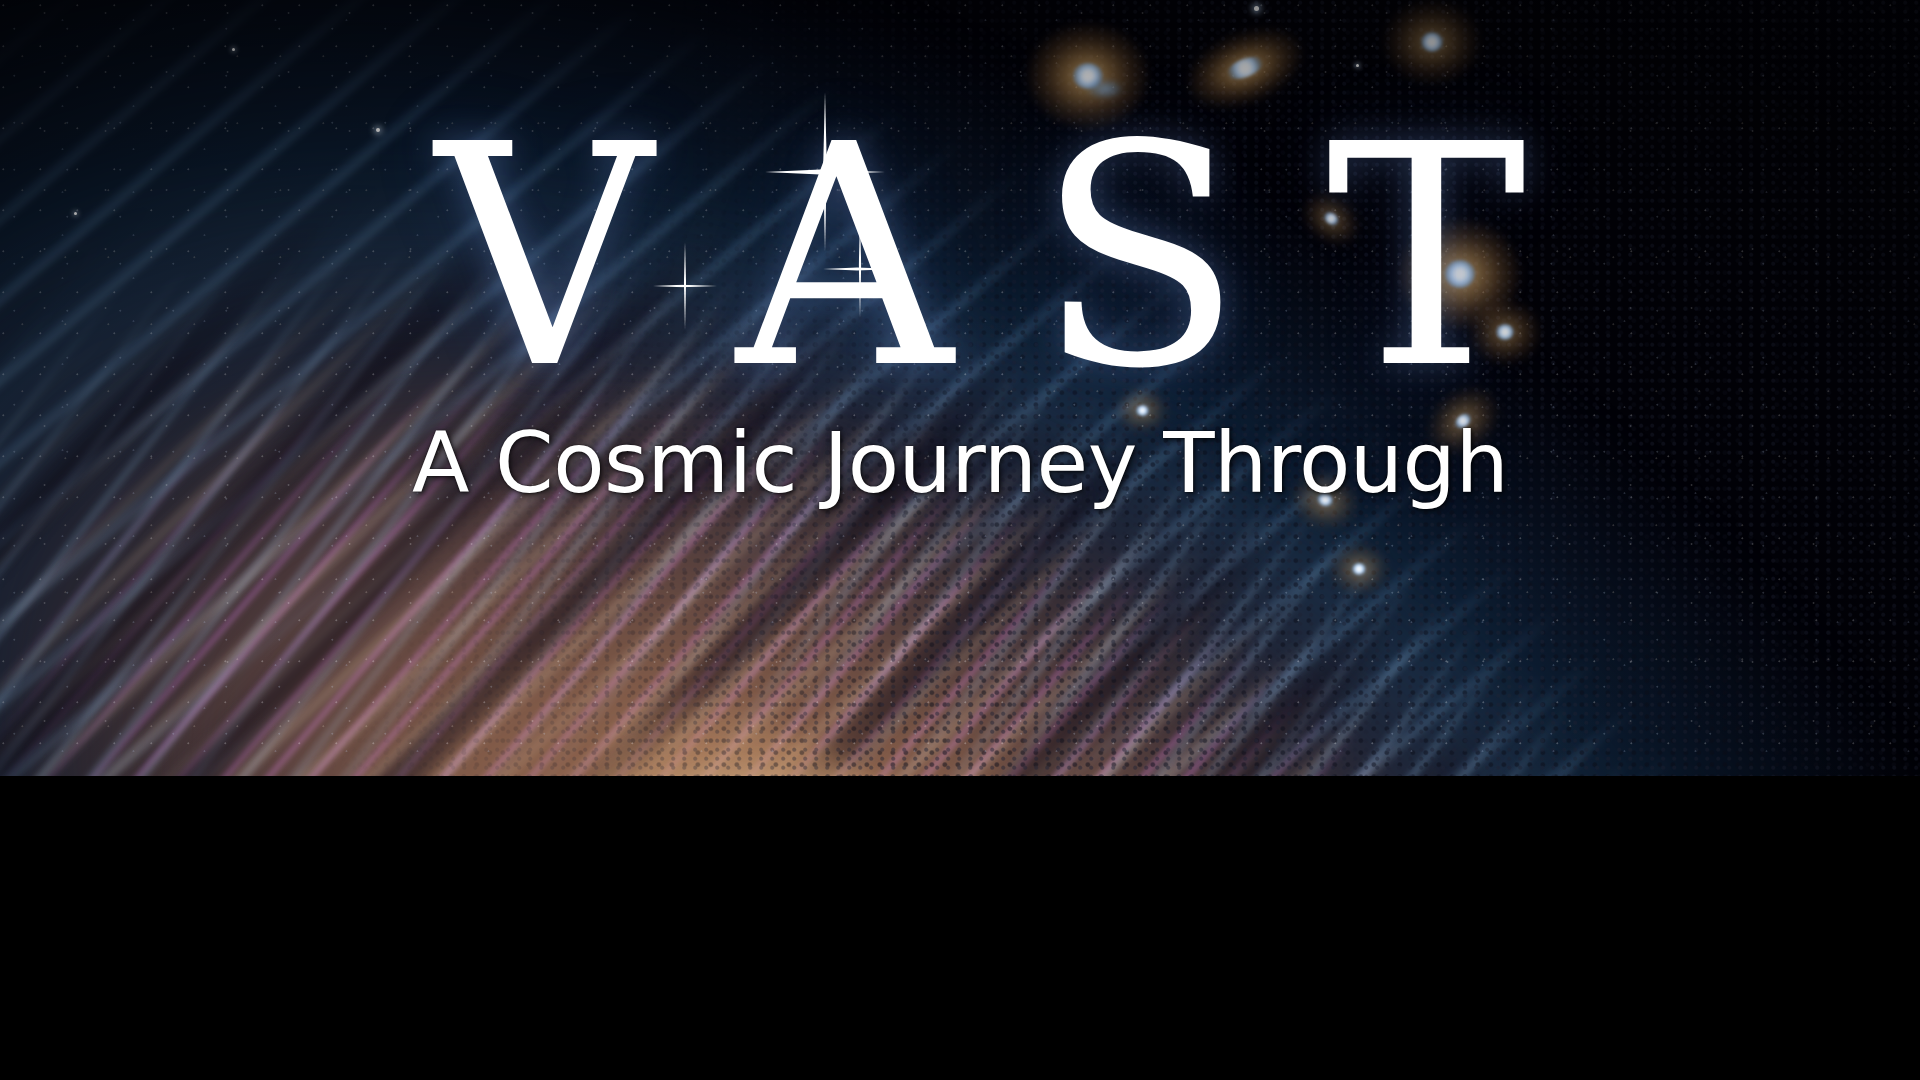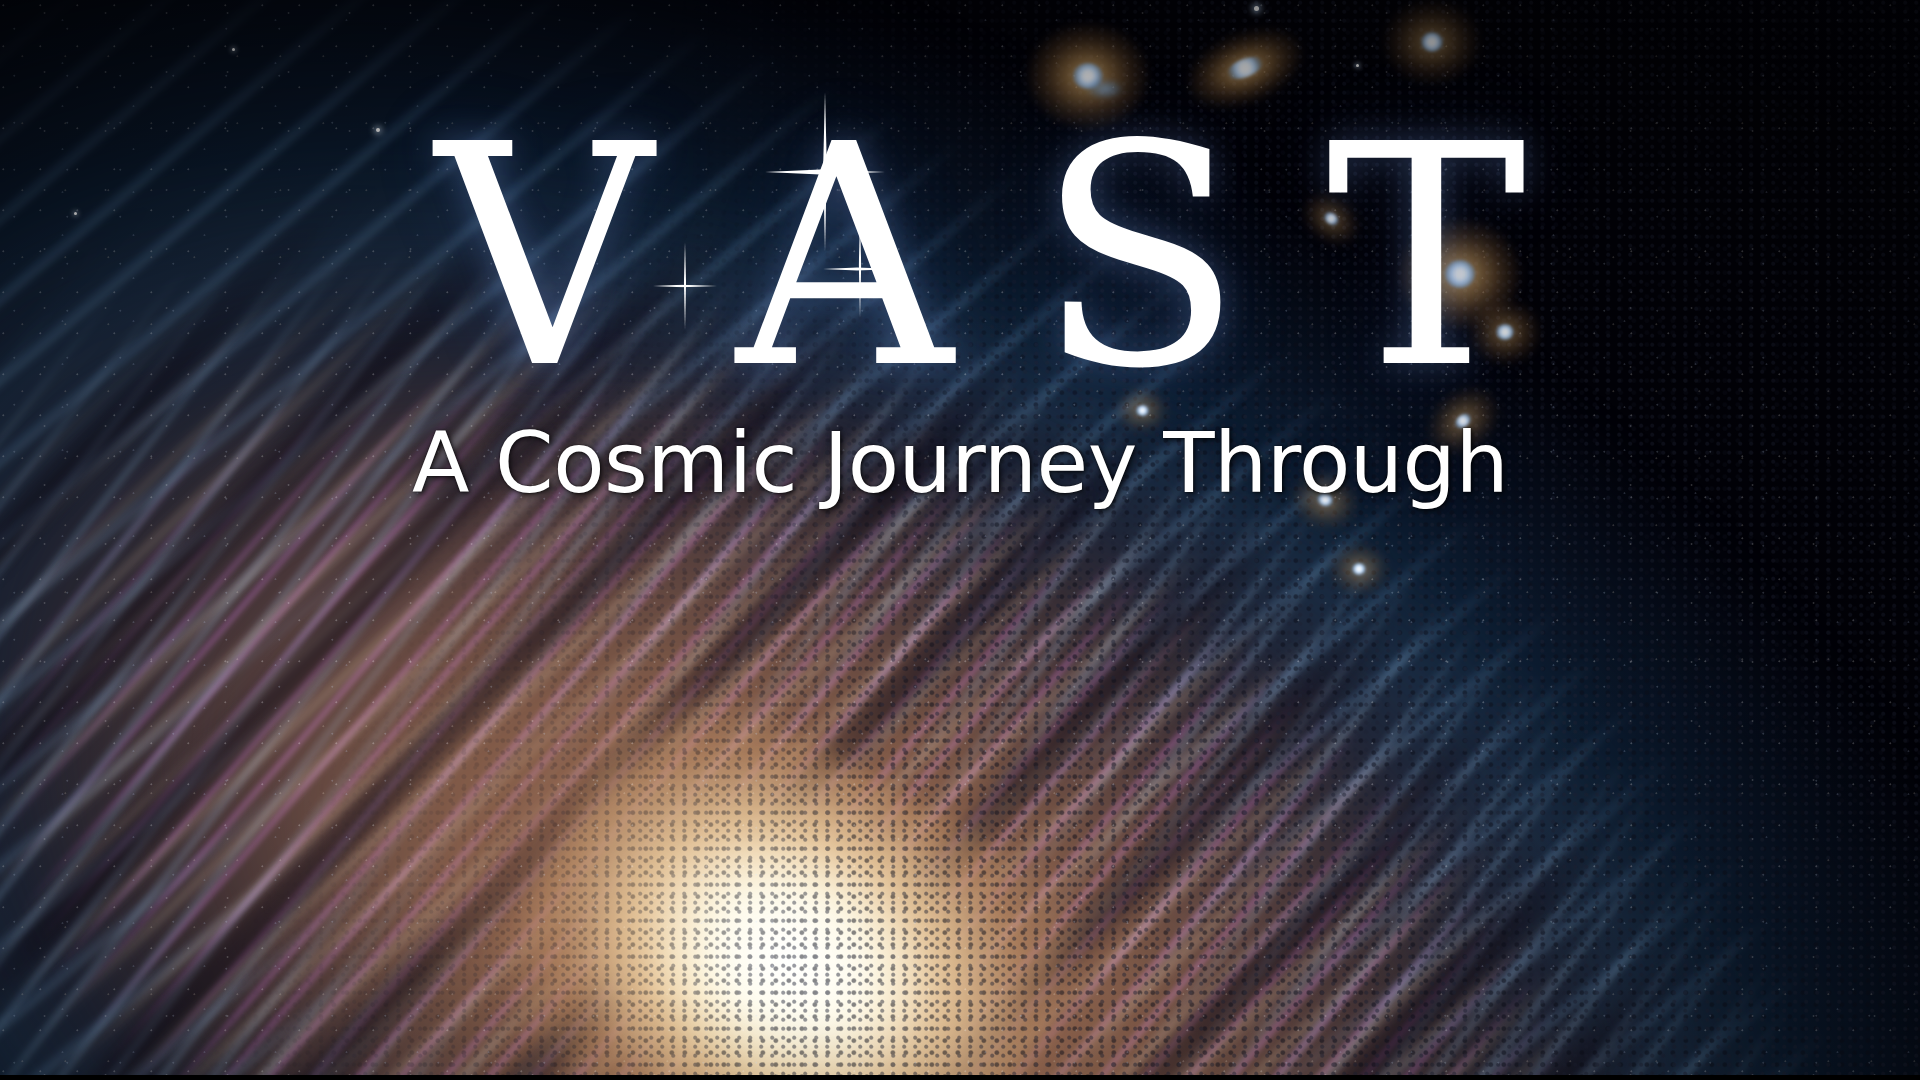--- a/index.html
+++ b/index.html
@@ -1,19 +1,19 @@
 <!DOCTYPE html>
 <html><head>
 <meta charset="utf-8">
 <style>
   html,body{margin:0;padding:0;background:#000;}
   body{width:1920px;height:1080px;overflow:hidden;font-family:"Liberation Sans",sans-serif;}
 
   #poster{
-    position:relative;width:1920px;height:1075px;overflow:hidden;background:#14532d;
+    position:relative;width:1920px;height:776px;overflow:hidden;background:#14532d;
   }
 
   
   .bg-layer{position:absolute;pointer-events:none;}
 
   
   #bg-base{
     left:0;top:0;width:1920px;height:1080px;
     background:#010108;
   }

